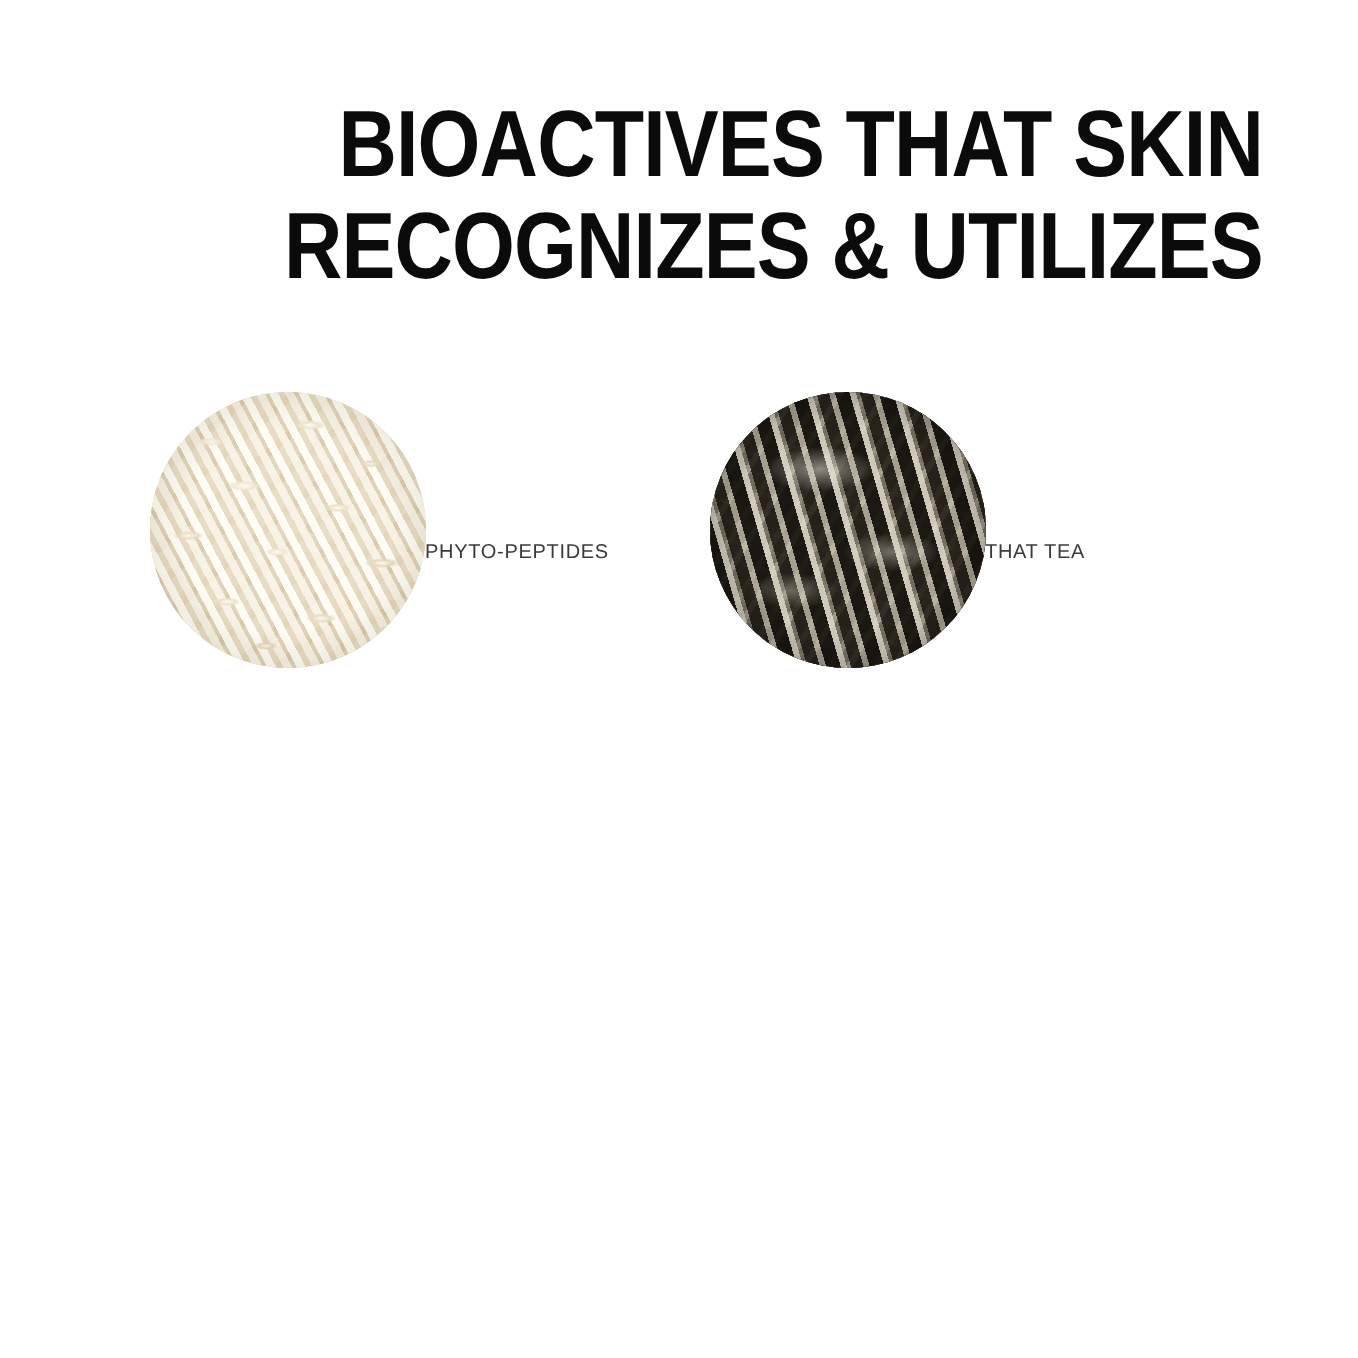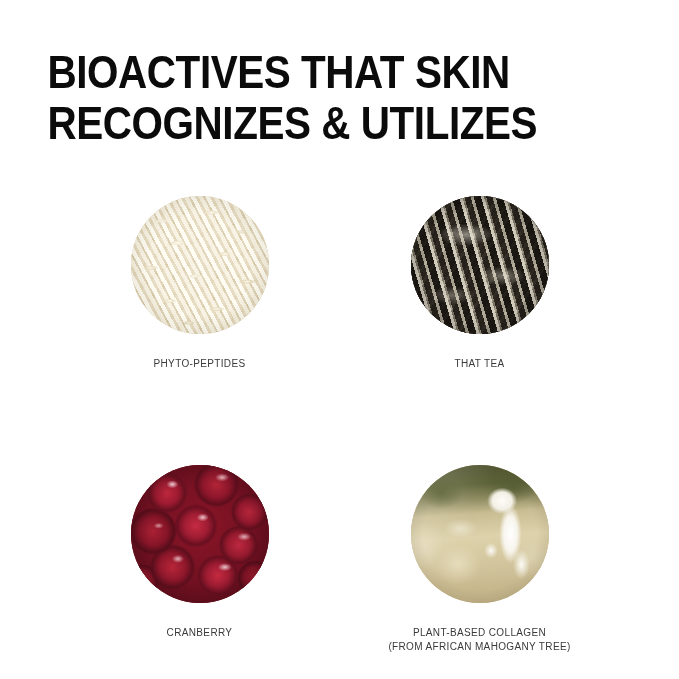--- a/index.html
+++ b/index.html
@@ -20,21 +20,21 @@
     inset: 0;
     background: #fff;
   }
 
   
   .title-block {
     position: absolute;
     top: 48px;
     left: 0;
     width: 679px;
-    text-align: left;
+    text-align: right;
   }
   .title-line {
     display: block;
     color: #0b0b0b;
     font-family: "Liberation Sans Narrow", "Liberation Sans", sans-serif;
     font-weight: 700;
     font-size: 47px;
     line-height: 47px;
     letter-spacing: -0.5px;
     transform: scaleX(0.86);
@@ -56,21 +56,21 @@
     display: flex;
     justify-content: center;
     align-items: flex-start;
   }
   .grid-row.row2 {
     margin-top: 94px;
   }
   .cell {
     width: 250px;
     display: flex;
-    flex-direction: column;
+    flex-direction: row;
     align-items: center;
   }
   .cell.cell-left  { margin-right: 30px; }
 
   .circle {
     width: 138px;
     height: 138px;
     border-radius: 50%;
     overflow: hidden;
     position: relative;
@@ -250,37 +250,15 @@
         <div class="circle">
           <div class="tex tex-tea"></div>
         </div>
         <div class="caption">
           <span>THAT TEA</span>
         </div>
       </div>
 
     </div>
 
-    <div class="grid-row row2">
-
-      <div class="cell cell-left">
-        <div class="circle">
-          <div class="tex tex-cranberry"></div>
-        </div>
-        <div class="caption">
-          <span>CRANBERRY</span>
-        </div>
-      </div>
-
-      <div class="cell cell-right">
-        <div class="circle">
-          <div class="tex tex-collagen"></div>
-        </div>
-        <div class="caption">
-          <span>PLANT-BASED COLLAGEN</span>
-          <span class="cap-sub">(FROM AFRICAN MAHOGANY TREE)</span>
-        </div>
-      </div>
-
-    </div>
 
   </div>
 </div>
 
 </body></html>

